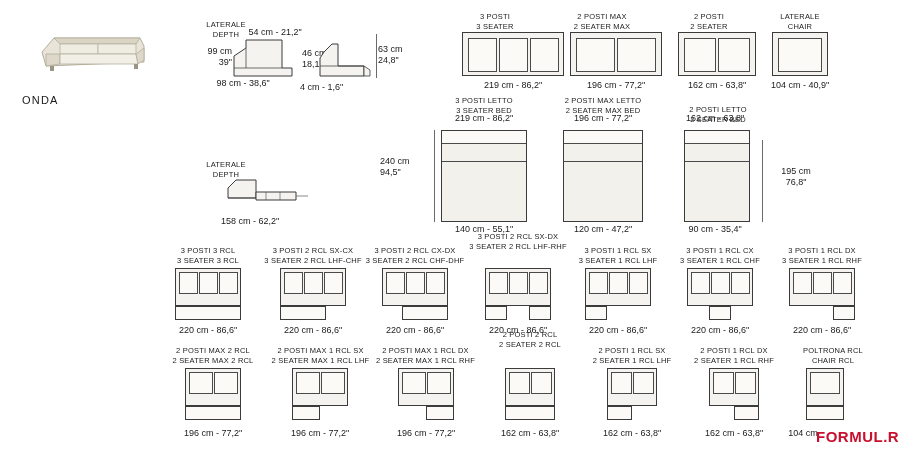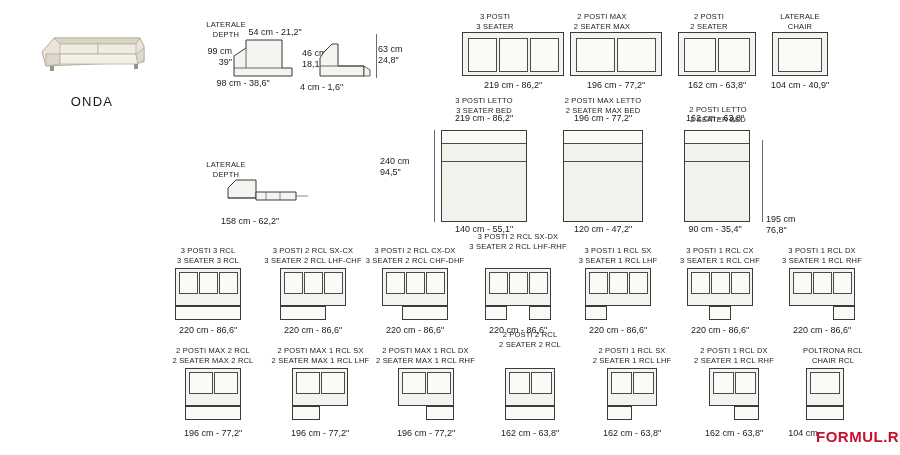--- a/index.html
+++ b/index.html
@@ -9,21 +9,21 @@
     font-family:"Liberation Sans", sans-serif;
     color:#1a1a1a;
     position:relative;
     overflow:hidden;
   }
   .abs{position:absolute;}
   .lbl{font-size:7.5px;line-height:9.5px;letter-spacing:0.2px;text-align:center;white-space:pre-line;}
   .dim{font-size:9px;line-height:11px;text-align:center;white-space:pre-line;}
 
   
-  .product-title{font-size:13px;letter-spacing:1.2px;text-align:center;}
+  .product-title{font-size:11px;letter-spacing:1.2px;}
 
   
   .plan{box-sizing:border-box;border:1px solid #3b3b3b;background:#f4f3ef;position:absolute;}
   .plan .inner{position:absolute;box-sizing:border-box;border:1px solid #4a4a4a;background:#fbfaf7;}
   .seatline{position:absolute;background:#4a4a4a;}
 
   
   .bed{box-sizing:border-box;border:1px solid #3b3b3b;background:#f2f1ec;position:absolute;}
   .bed .head{position:absolute;left:0;right:0;top:0;height:12px;border-bottom:1px solid #4a4a4a;background:#fbfaf7;}
 
@@ -128,21 +128,21 @@
     <line x1="74" y1="18" x2="86" y2="18" stroke="#6a6a6a" stroke-width="0.8"></line>
   </svg>
 </div>
 <div class="abs dim" style="left:190px;top:216px;width:120px;">158 cm - 62,2"</div>
 
 <div class="vline" style="left:434px;top:130px;height:92px;"></div>
 <div class="abs dim" style="left:380px;top:156px;width:50px;text-align:left;">240 cm
 94,5"</div>
 
 <div class="vline" style="left:762px;top:140px;height:82px;"></div>
-<div class="abs dim" style="left:766px;top:166px;width:60px;text-align:left;margin-top:48px;">195 cm
+<div class="abs dim" style="left:766px;top:166px;width:60px;text-align:center;">195 cm
 76,8"</div>
 
 <div class="abs lbl" style="left:414px;top:96px;width:140px;">3 POSTI LETTO
 3 SEATER BED</div>
 <div class="abs dim" style="left:424px;top:113px;width:120px;">219 cm - 86,2"</div>
 <div class="bed" style="left:441px;top:130px;width:86px;height:92px;">
   <div class="head"></div>
   <div class="seatline" style="left:0;top:30px;width:100%;height:1px;"></div>
   <div class="inner" style="left:4px;top:14px;width:78px;height:14px;"></div>
 </div>

